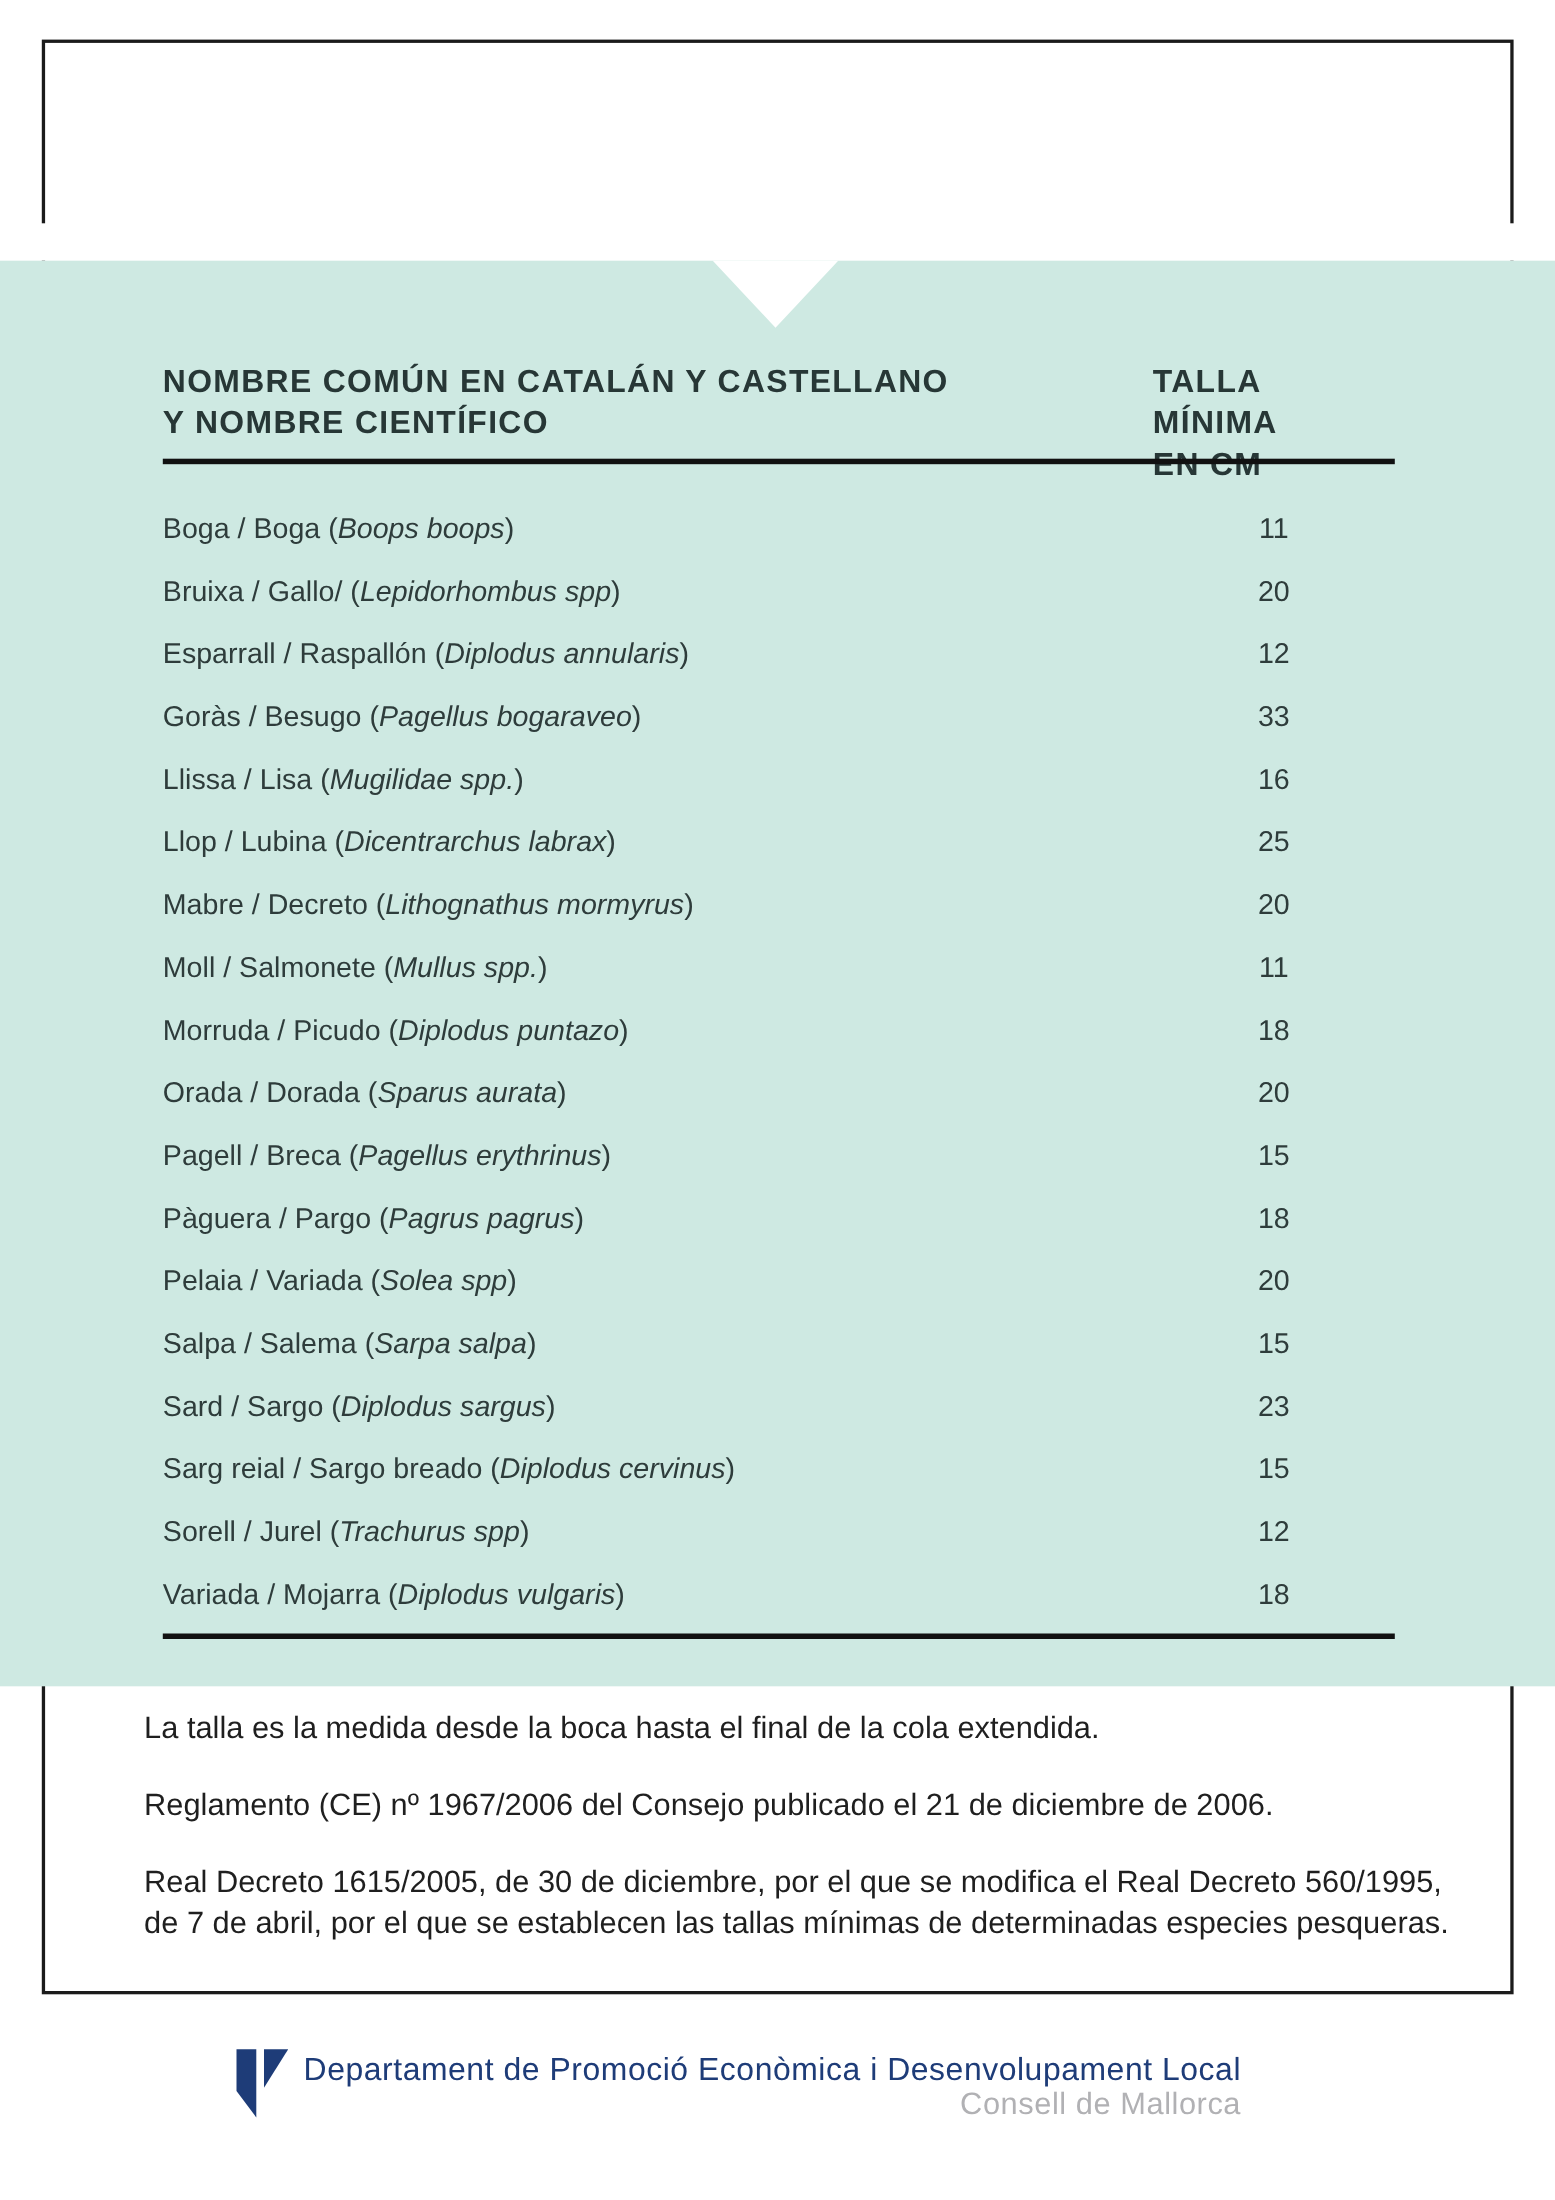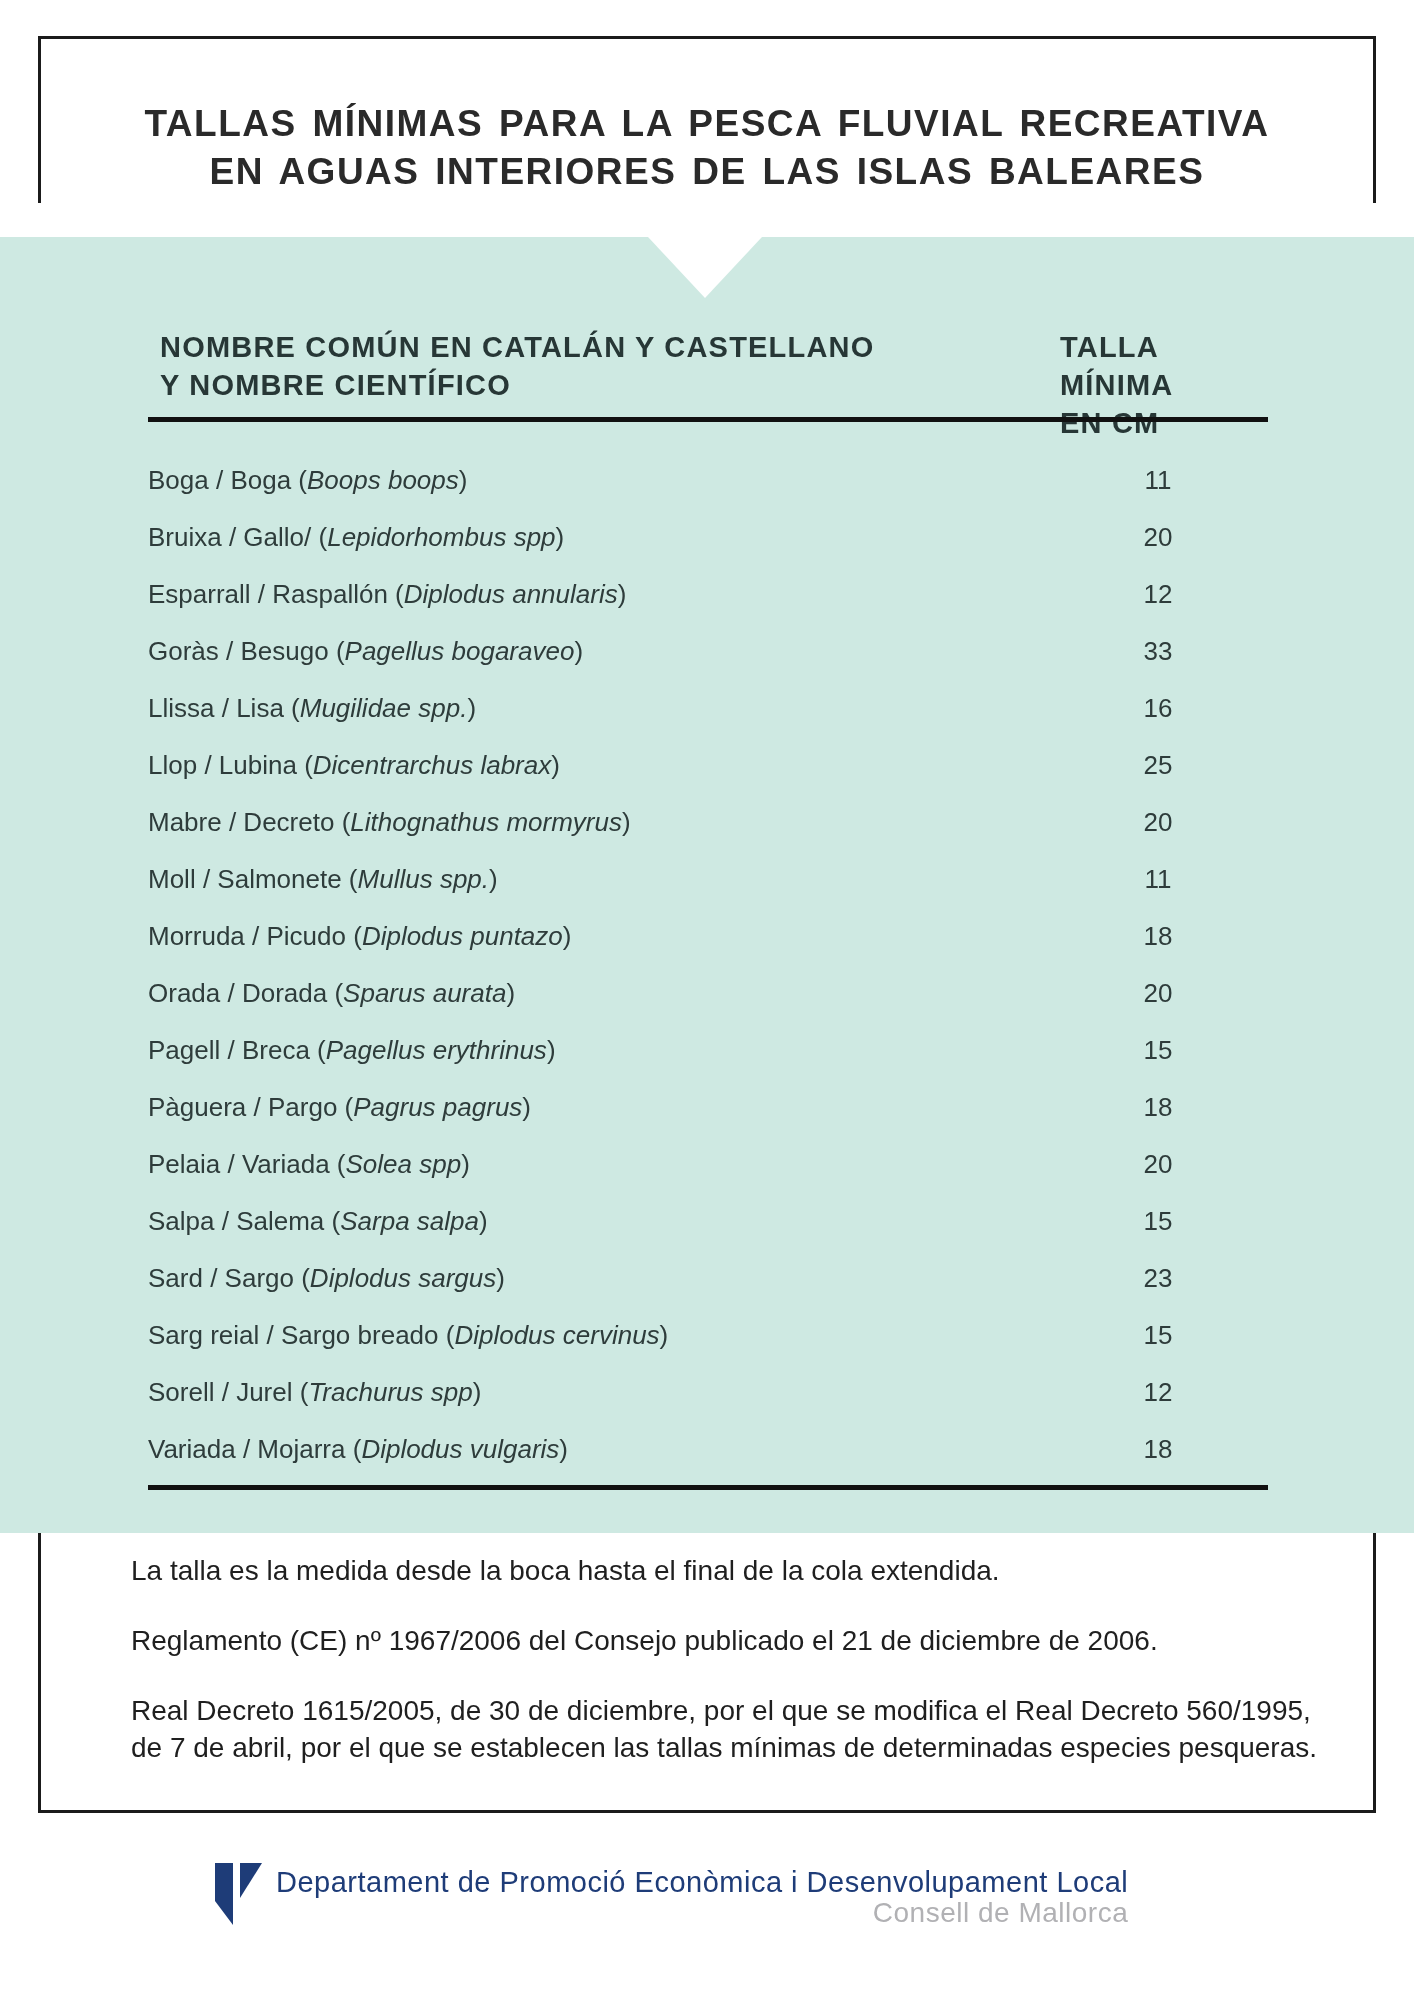--- a/index.html
+++ b/index.html
@@ -54,21 +54,20 @@
     color: #2a2a2a;
   }
   .col-header {
     position: absolute;
     top: 328px;
     font-size: 29px;
     font-weight: 700;
     letter-spacing: 1.2px;
     line-height: 38px;
     color: #273736;
-    margin-left: 12px;
   }
   .col-header.left { left: 148px; width: 820px; text-align: left; }
   .col-header.right { left: 1048px; width: 220px; text-align: left; }
   .rule {
     position: absolute;
     left: 148px;
     width: 1120px;
     height: 5px;
     background: #111111;
   }
@@ -126,24 +125,20 @@
 <body>
 
 <div class="page">
 
   <div class="frame"></div>
   <div class="frame-gap"></div>
 
   <div class="band"></div>
   <div class="notch"></div>
 
-  <h1 class="title">
-    <span>TALLAS MÍNIMAS PARA LA PESCA FLUVIAL RECREATIVA</span><br>
-    <span>EN AGUAS INTERIORES DE LAS ISLAS BALEARES</span>
-  </h1>
 
   <div class="col-header left">
     <span>NOMBRE COMÚN EN CATALÁN Y CASTELLANO</span><br>
     <span>Y NOMBRE CIENTÍFICO</span>
   </div>
   <div class="col-header right">
     <span>TALLA MÍNIMA</span><br>
     <span>EN CM</span>
   </div>
 

